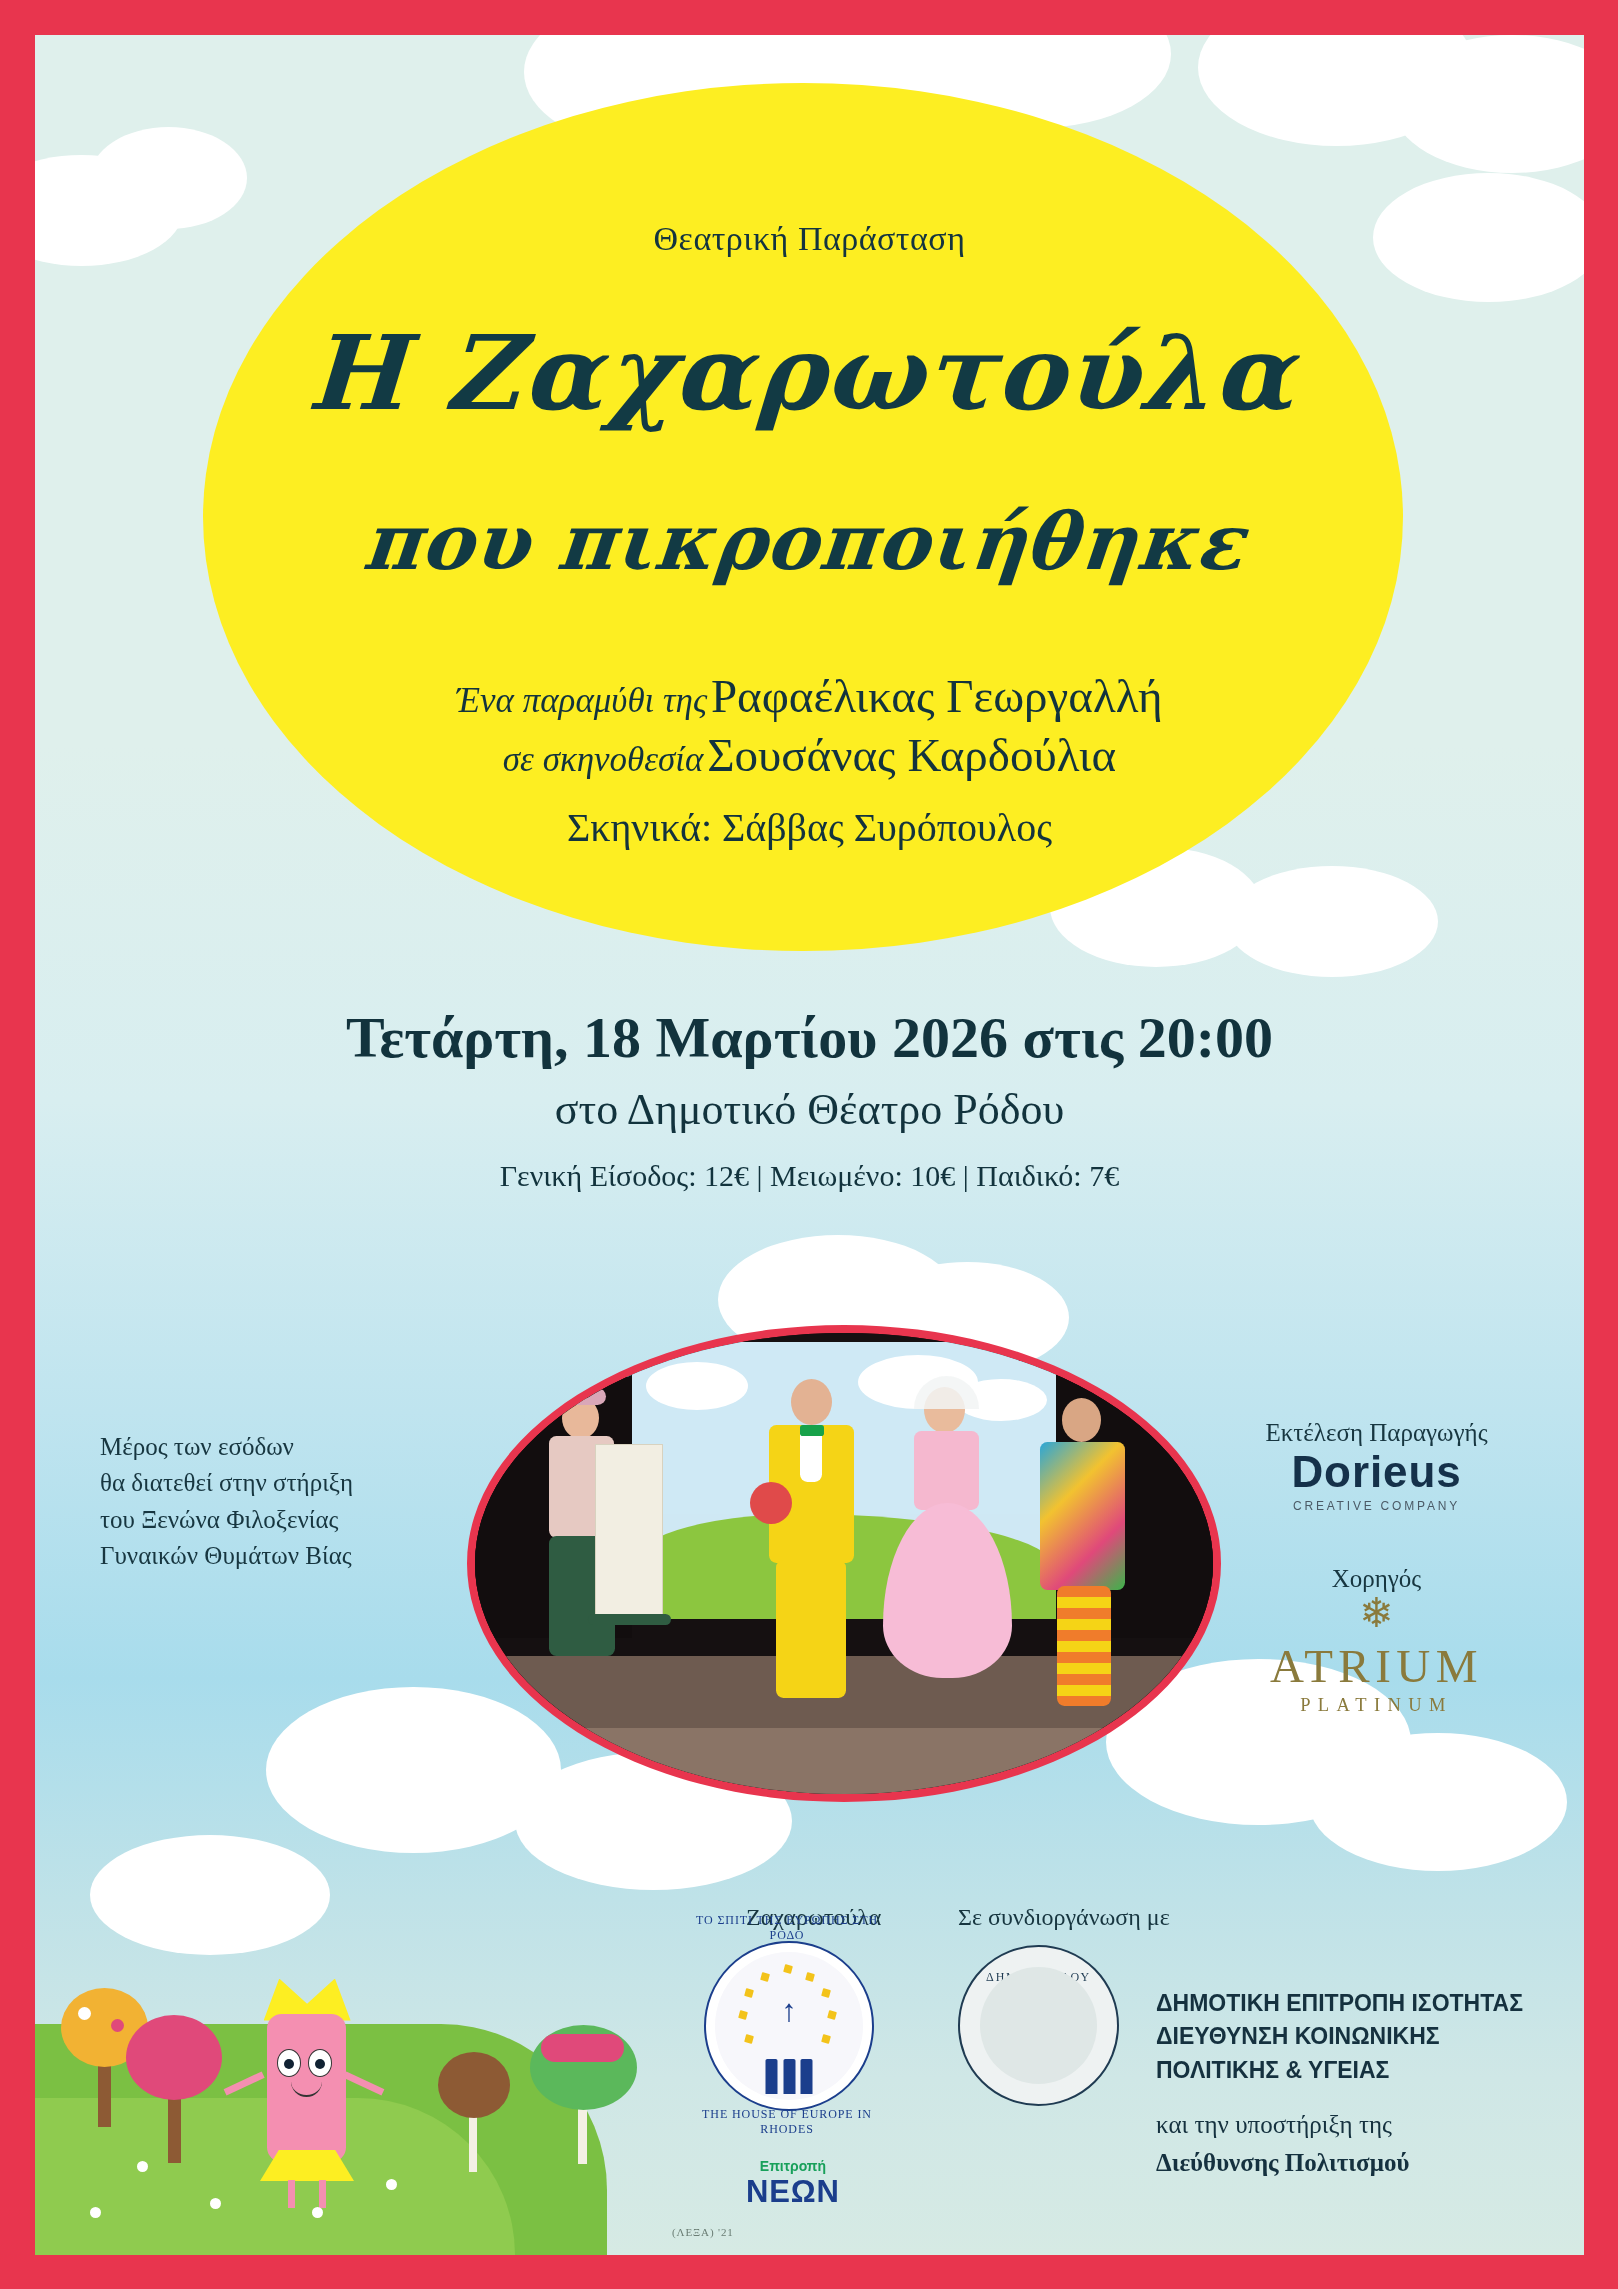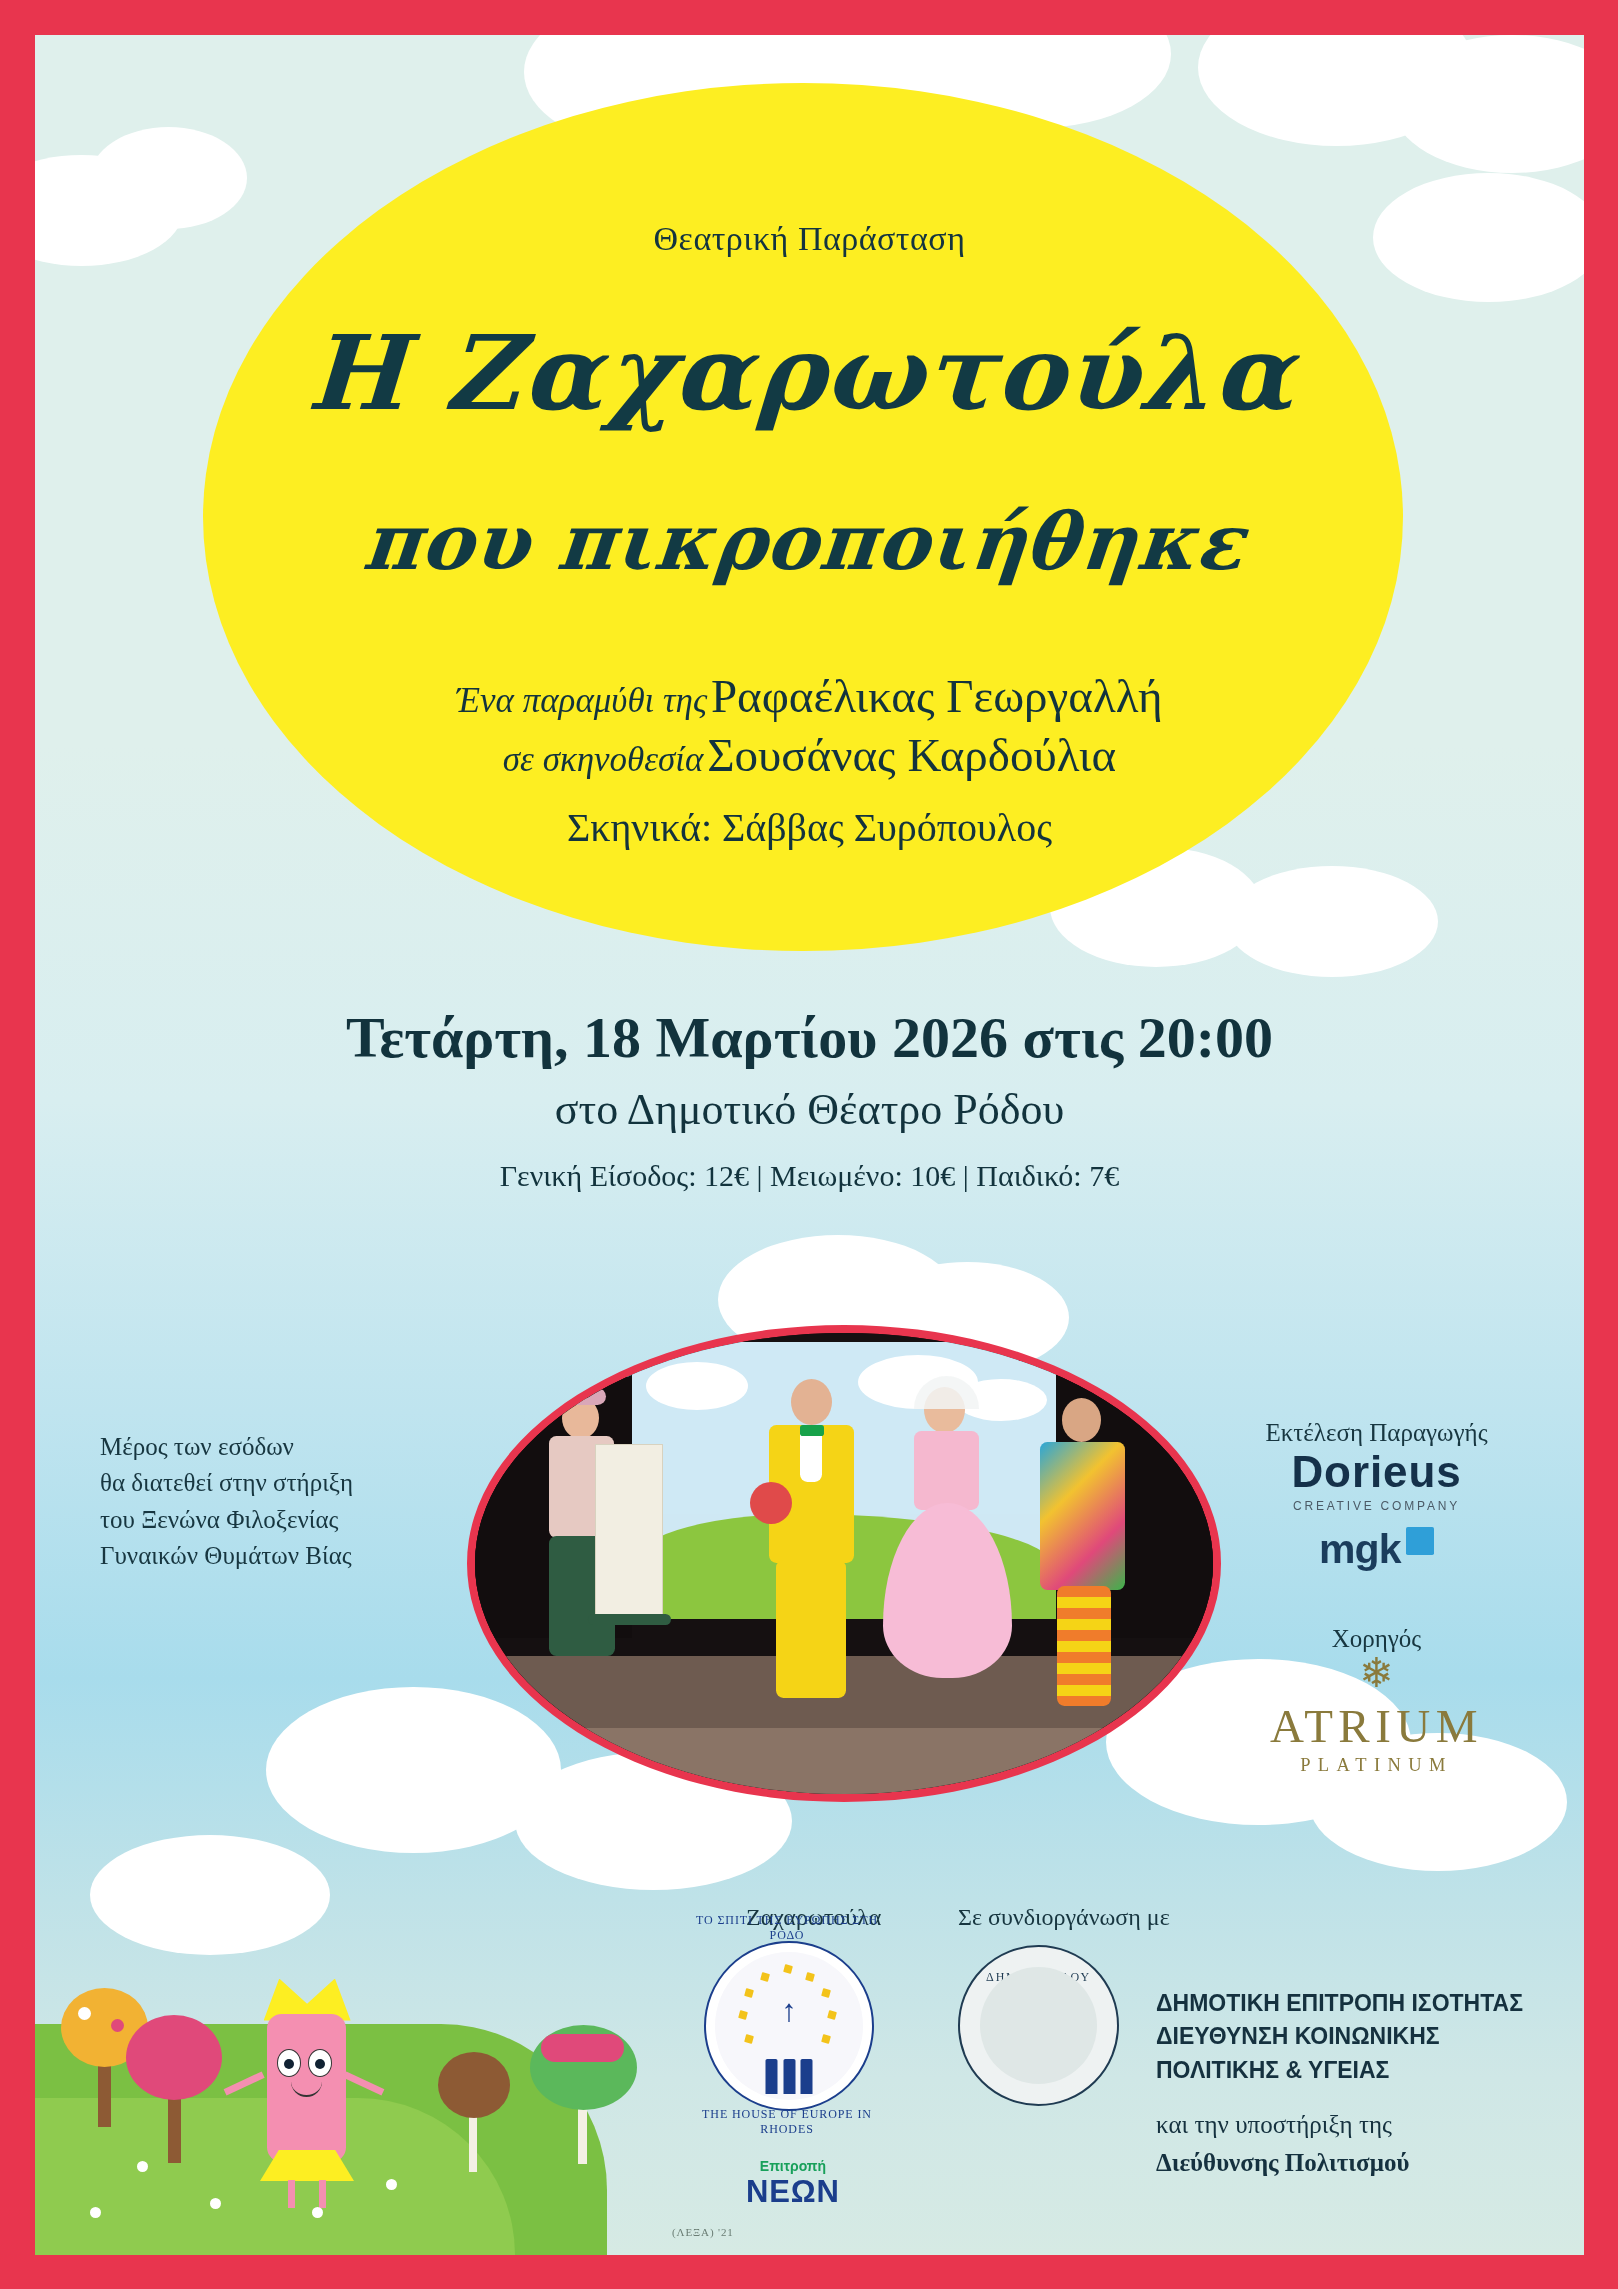--- a/index.html
+++ b/index.html
@@ -274,23 +274,20 @@
     <div>Μέρος των εσόδων</div>
     <div>θα διατεθεί στην στήριξη</div>
     <div>του Ξενώνα Φιλοξενίας</div>
     <div>Γυναικών Θυμάτων Βίας</div>
   </div>
 
   <div class="rightcol">
     <div class="rc-label">Εκτέλεση Παραγωγής</div>
     <div class="dorieus">Dorieus</div>
     <div class="dorieus-sub">CREATIVE COMPANY</div>
-    <div>
-      <span class="mgk">mgk</span><span class="mgk-sq"></span>
-    </div>
     <div class="sponsor-label">Χορηγός</div>
     <div class="atrium-mark">❄</div>
     <div class="atrium">ATRIUM</div>
     <div class="atrium-sub">PLATINUM</div>
   </div>
 
   <div class="org-label" style="left:711px;top:1869px;">Ζαχαρωτούλα</div>
   <div class="org-label" style="left:923px;top:1869px;">Σε συνδιοργάνωση με</div>
 
   <div class="emblem eu-emblem">

